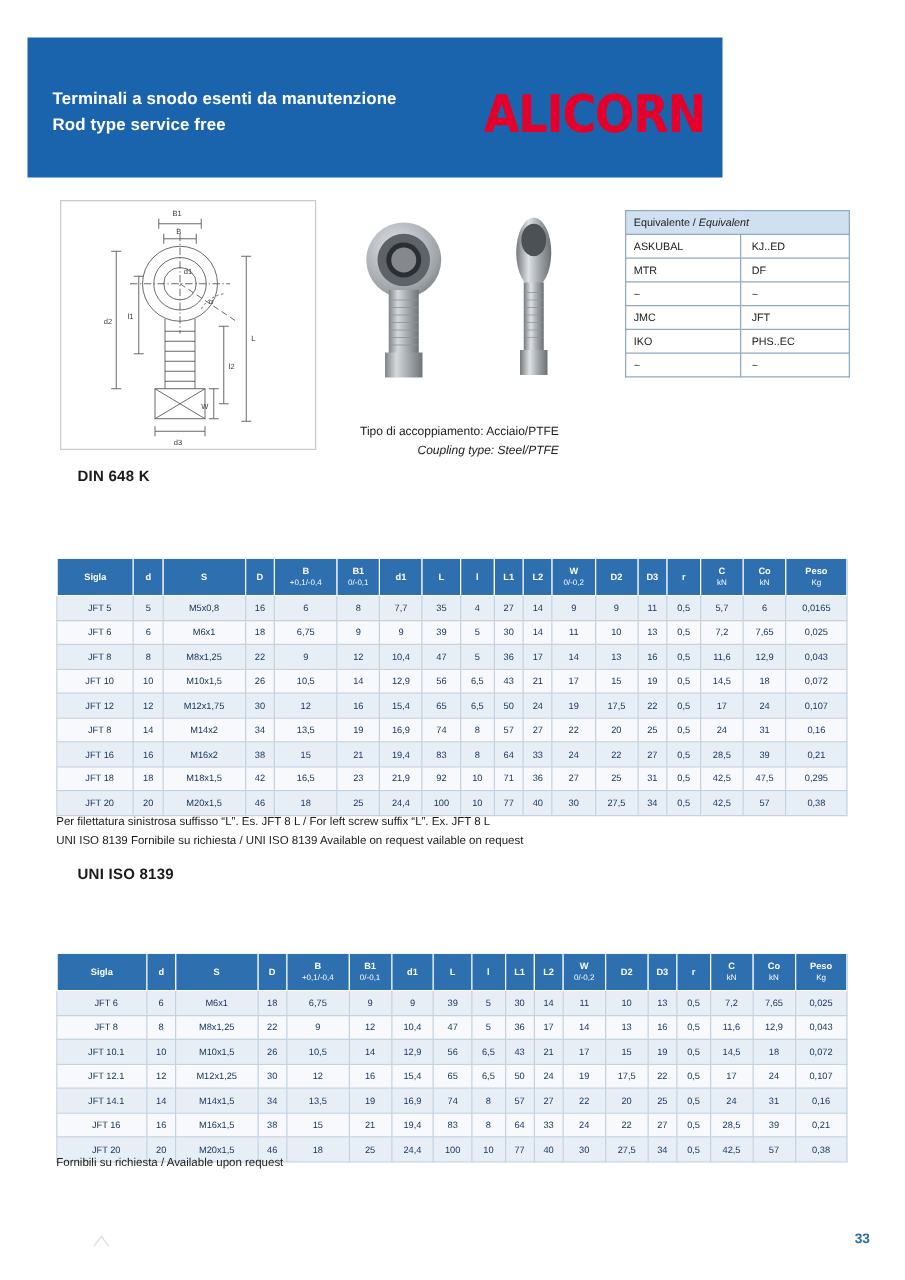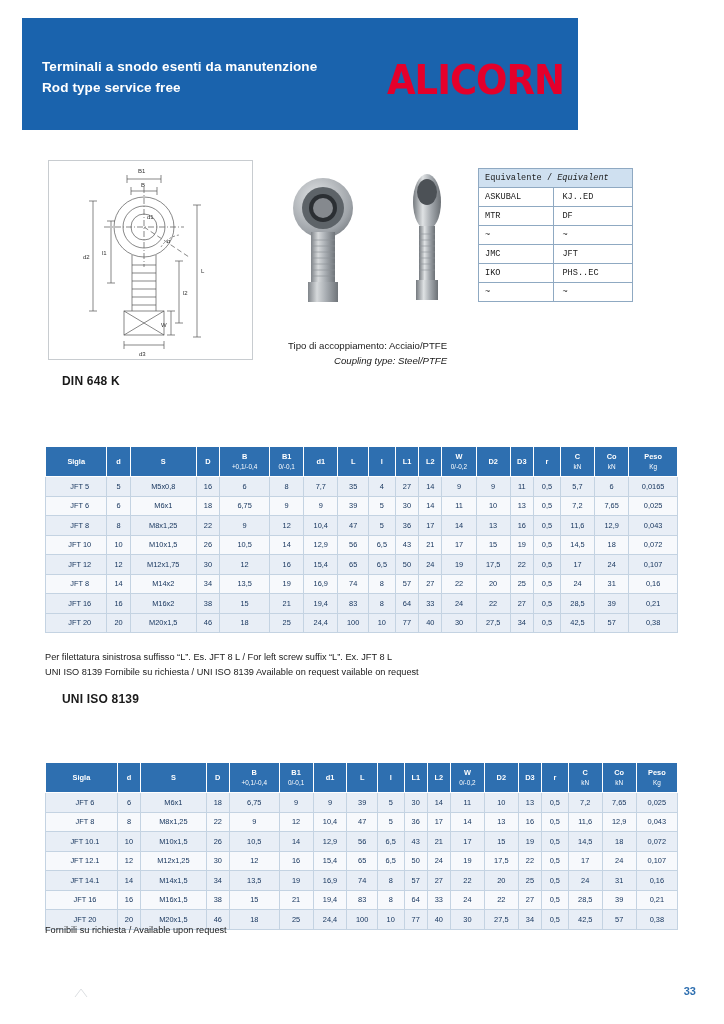--- a/index.html
+++ b/index.html
@@ -12,21 +12,21 @@
     height: 1024px;
     position: relative;
     font-family: "Liberation Sans", sans-serif;
     color: #1a1a1a;
     overflow: hidden;
   }
 
   
   .header {
     position: absolute;
-    left: 22px; top: 18px;
+    left: 22px; top: 30px;
     width: 556px; height: 112px;
     background: #1a63ad;
   }
   .header-titles {
     position: absolute;
     left: 20px; top: 38px;
     color: #ffffff;
   }
   .header-titles .t1 {
     font-size: 13.5px;
@@ -65,25 +65,24 @@
     position: absolute;
     top: 170px;
     width: 70px; height: 135px;
   }
   .photo-1 { left: 288px; }
   .photo-2 { left: 392px; }
 
   
   .equiv {
     position: absolute;
-    left: 478px; top: 168px;
-    width: 155px;
+    left: 500px; top: 168px;
+    width: 180px;
     border-collapse: collapse;
     font-size: 8.6px;
-    font-family: Liberation Mono, monospace;
   }
   .equiv th, .equiv td {
     border: 1px solid #8fa9c2;
     padding: 4px 6px;
     text-align: left;
     height: 18px;
     background: #ffffff;
   }
   .equiv th {
     background: #cfe0f0;
@@ -517,20 +516,40 @@
         <td>64</td>
         <td>33</td>
         <td>24</td>
         <td>22</td>
         <td>27</td>
         <td>0,5</td>
         <td>28,5</td>
         <td>39</td>
         <td>0,21</td>
       </tr>
+      <tr class="even">
+        <td class="first">JFT 18</td>
+        <td>18</td>
+        <td>M18x1,5</td>
+        <td>42</td>
+        <td>16,5</td>
+        <td>23</td>
+        <td>21,9</td>
+        <td>92</td>
+        <td>10</td>
+        <td>71</td>
+        <td>36</td>
+        <td>27</td>
+        <td>25</td>
+        <td>31</td>
+        <td>0,5</td>
+        <td>42,5</td>
+        <td>47,5</td>
+        <td>0,295</td>
+      </tr>
       <tr class="odd">
         <td class="first">JFT 20</td>
         <td>20</td>
         <td>M20x1,5</td>
         <td>46</td>
         <td>18</td>
         <td>25</td>
         <td>24,4</td>
         <td>100</td>
         <td>10</td>

